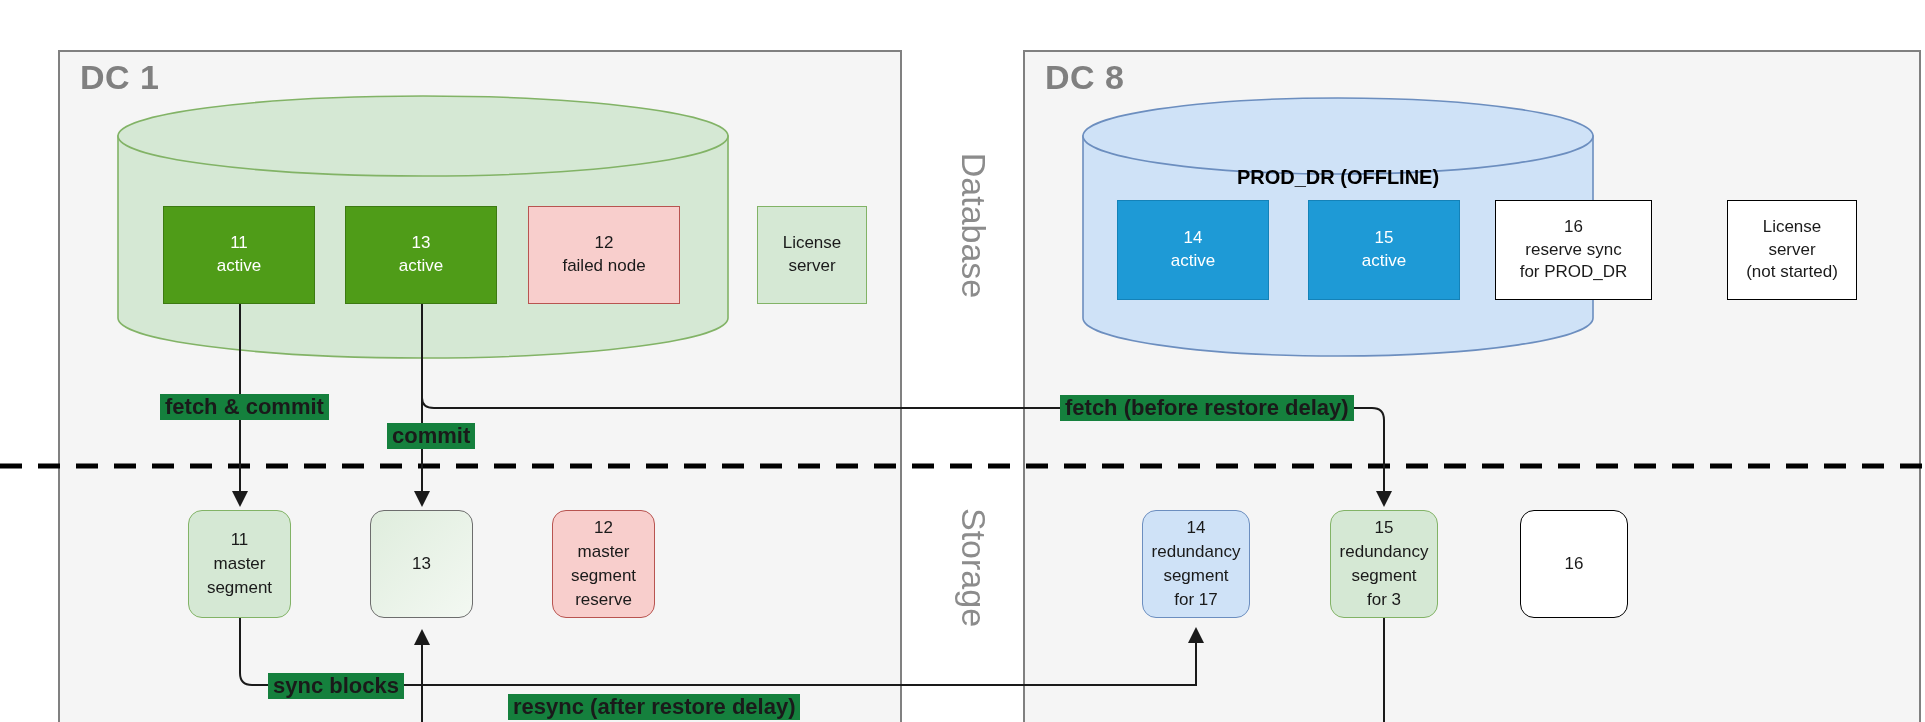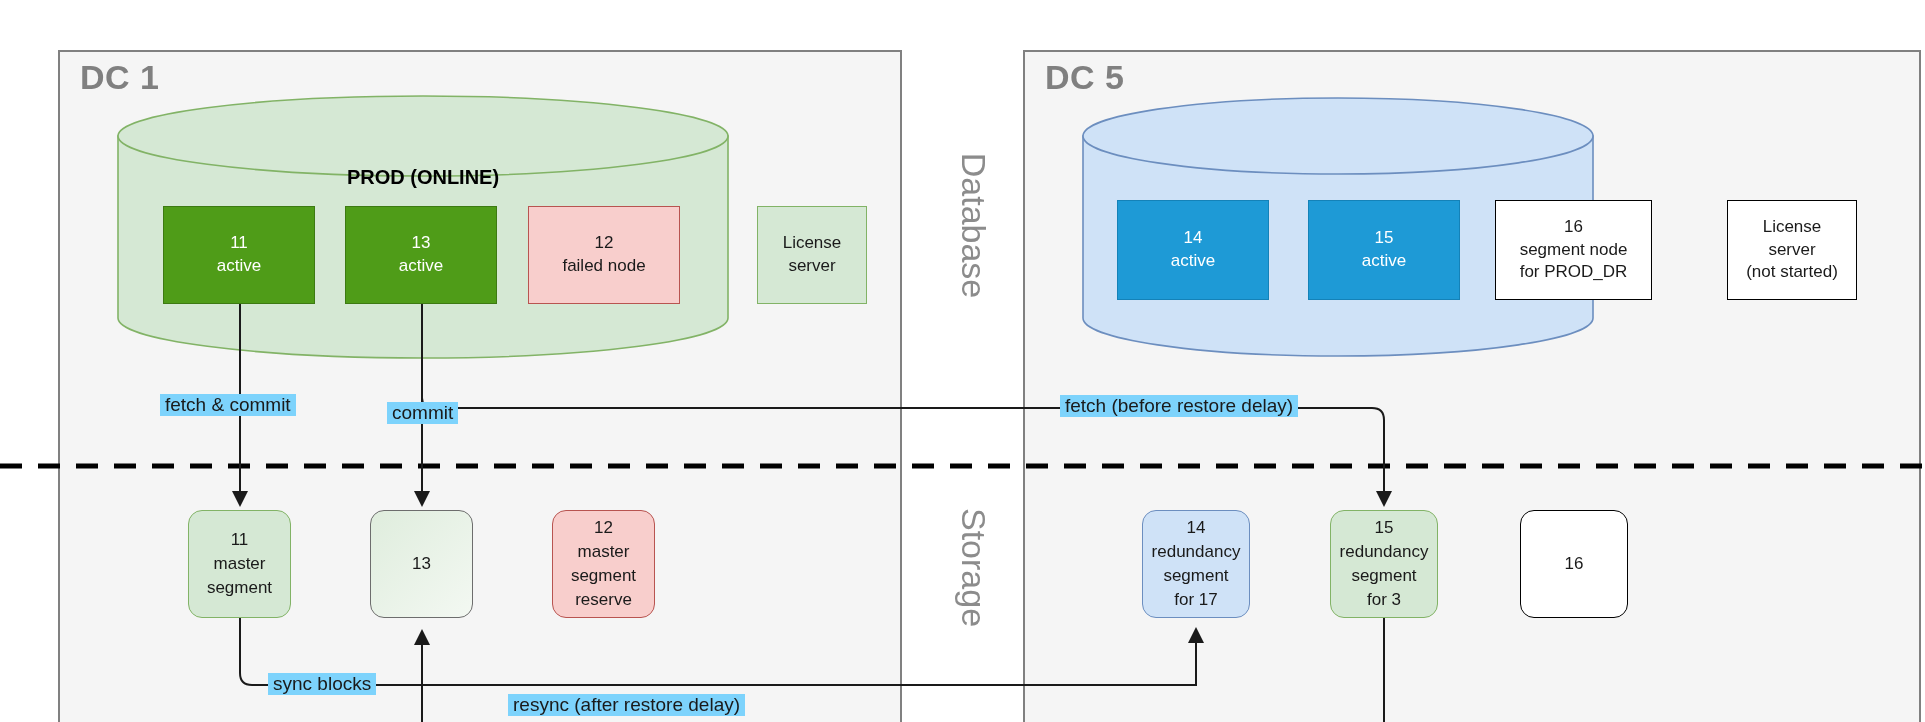--- a/index.html
+++ b/index.html
@@ -115,52 +115,53 @@
   .cyl-title {
     position: absolute;
     font-size: 20px;
     font-weight: bold;
     color: #000000;
     text-align: center;
     white-space: nowrap;
   }
   .edge-label {
     position: absolute;
-    font-size: 19px;
-    color: #1a1a1a;
-    background: #7dd3fc;
+    font-size: 22px;
+    color: #1a1a1a;
+    background: #15803d;
     white-space: nowrap;
     padding: 0 5px;
+    font-weight: bold;
   }
 </style>
 </head>
 <body>
 
 <div id="stage">
 
   <div class="dc-panel" style="left:58px; top:2px; width:844px; height:718px;"></div>
   <div class="dc-title" style="left:80px; top:10px;">DC 1</div>
 
   <div class="dc-panel" style="left:1023px; top:2px; width:898px; height:718px;"></div>
-  <div class="dc-title" style="left:1045px; top:10px;">DC 5</div>
+  <div class="dc-title" style="left:1045px; top:10px;">DC 8</div>
 
   <svg class="layer">
 
     <g>
       <path d="M 118 88 L 118 270 A 305 40 0 0 0 728 270 L 728 88 Z" fill="#d5e8d4" stroke="#82b366" stroke-width="1.6"></path>
       <ellipse cx="423" cy="88" rx="305" ry="40" fill="#d5e8d4" stroke="#82b366" stroke-width="1.6"></ellipse>
     </g>
 
     <g>
       <path d="M 1083 88 L 1083 270 A 255 38 0 0 0 1593 270 L 1593 88 Z" fill="#cfe2f7" stroke="#6c8ebf" stroke-width="1.6"></path>
       <ellipse cx="1338" cy="88" rx="255" ry="38" fill="#cfe2f7" stroke="#6c8ebf" stroke-width="1.6"></ellipse>
     </g>
   </svg>
 
-  <div class="cyl-title" style="left:123px; top:118px; width:600px;">PROD (ONLINE)</div>
+  <div class="cyl-title" style="left:1088px; top:118px; width:500px;">PROD_DR (OFFLINE)</div>
 
   <div class="node-box db-node-green" style="left:163px; top:158px; width:152px; height:98px;">
     <span class="ln">11</span>
     <span class="ln">active</span>
   </div>
   <div class="node-box db-node-green" style="left:345px; top:158px; width:152px; height:98px;">
     <span class="ln">13</span>
     <span class="ln">active</span>
   </div>
   <div class="node-box db-node-red" style="left:528px; top:158px; width:152px; height:98px;">
@@ -175,21 +176,21 @@
   <div class="node-box db-node-blue" style="left:1117px; top:152px; width:152px; height:100px;">
     <span class="ln">14</span>
     <span class="ln">active</span>
   </div>
   <div class="node-box db-node-blue" style="left:1308px; top:152px; width:152px; height:100px;">
     <span class="ln">15</span>
     <span class="ln">active</span>
   </div>
   <div class="node-box db-node-white" style="left:1495px; top:152px; width:157px; height:100px;">
     <span class="ln">16</span>
-    <span class="ln">segment node</span>
+    <span class="ln">reserve sync</span>
     <span class="ln">for PROD_DR</span>
   </div>
   <div class="node-box db-node-white" style="left:1727px; top:152px; width:130px; height:100px;">
     <span class="ln">License</span>
     <span class="ln">server</span>
     <span class="ln">(not started)</span>
   </div>
 
   <div class="band-label" style="left:893px; top:158px; width:160px; text-align:center; transform: rotate(90deg);">Database</div>
   <div class="band-label" style="left:903px; top:500px; width:140px; text-align:center; transform: rotate(90deg);">Storage</div>
@@ -239,18 +240,18 @@
     <path d="M 422 256 L 422 455" fill="none" stroke="#1a1a1a" stroke-width="2" marker-end="url(#arrow)"></path>
 
     <path d="M 422 256 L 422 350 Q 422 360 434 360 L 1372 360 Q 1384 360 1384 372 L 1384 455" fill="none" stroke="#1a1a1a" stroke-width="2" marker-end="url(#arrow)"></path>
 
     <path d="M 240 570 L 240 625 Q 240 637 252 637 L 1196 637 Q 1196 637 1196 625 L 1196 583" fill="none" stroke="#1a1a1a" stroke-width="2" marker-end="url(#arrow)"></path>
 
     <path d="M 1384 570 L 1384 678 Q 1384 690 1372 690 L 434 690 Q 422 690 422 678 L 422 585" fill="none" stroke="#1a1a1a" stroke-width="2" marker-end="url(#arrow)"></path>
   </svg>
 
   <div class="edge-label" style="left:160px; top:346px;">fetch &amp; commit</div>
-  <div class="edge-label" style="left:387px; top:354px;">commit</div>
+  <div class="edge-label" style="left:387px; top:375px;">commit</div>
   <div class="edge-label" style="left:1060px; top:347px;">fetch (before restore delay)</div>
   <div class="edge-label" style="left:268px; top:625px;">sync blocks</div>
   <div class="edge-label" style="left:508px; top:646px;">resync (after restore delay)</div>
 
 </div>
 
 </body></html>

